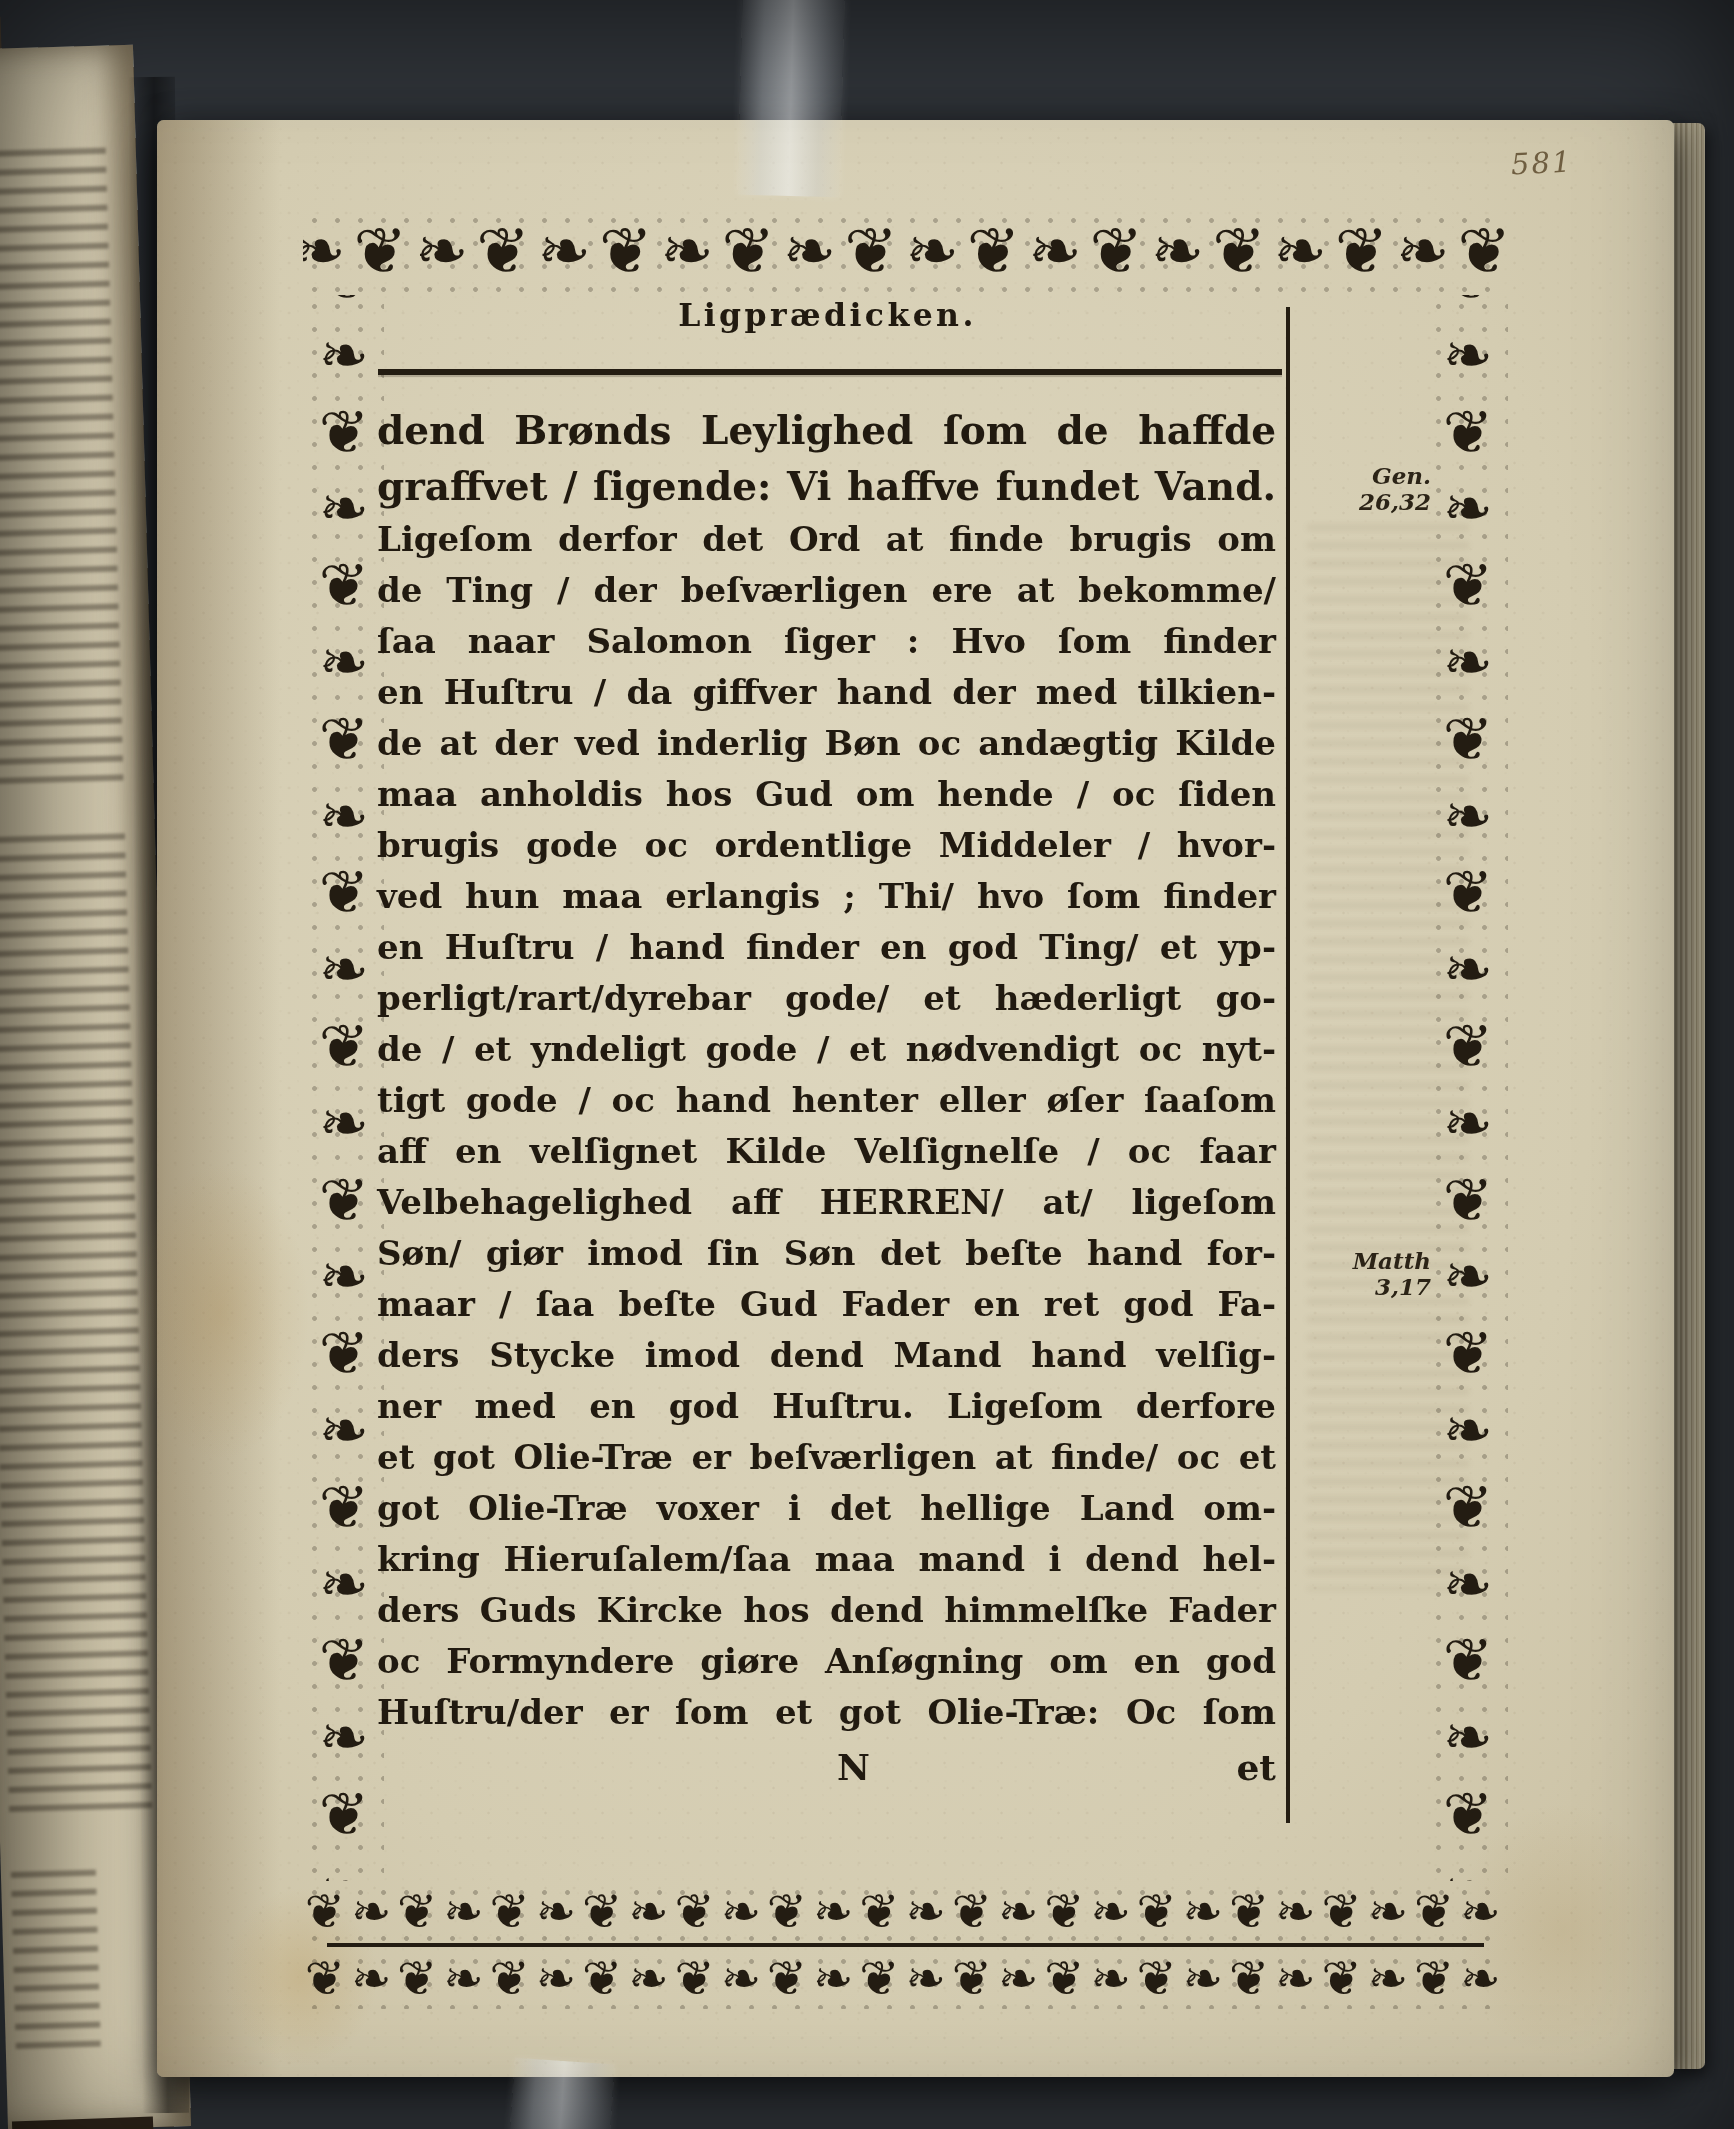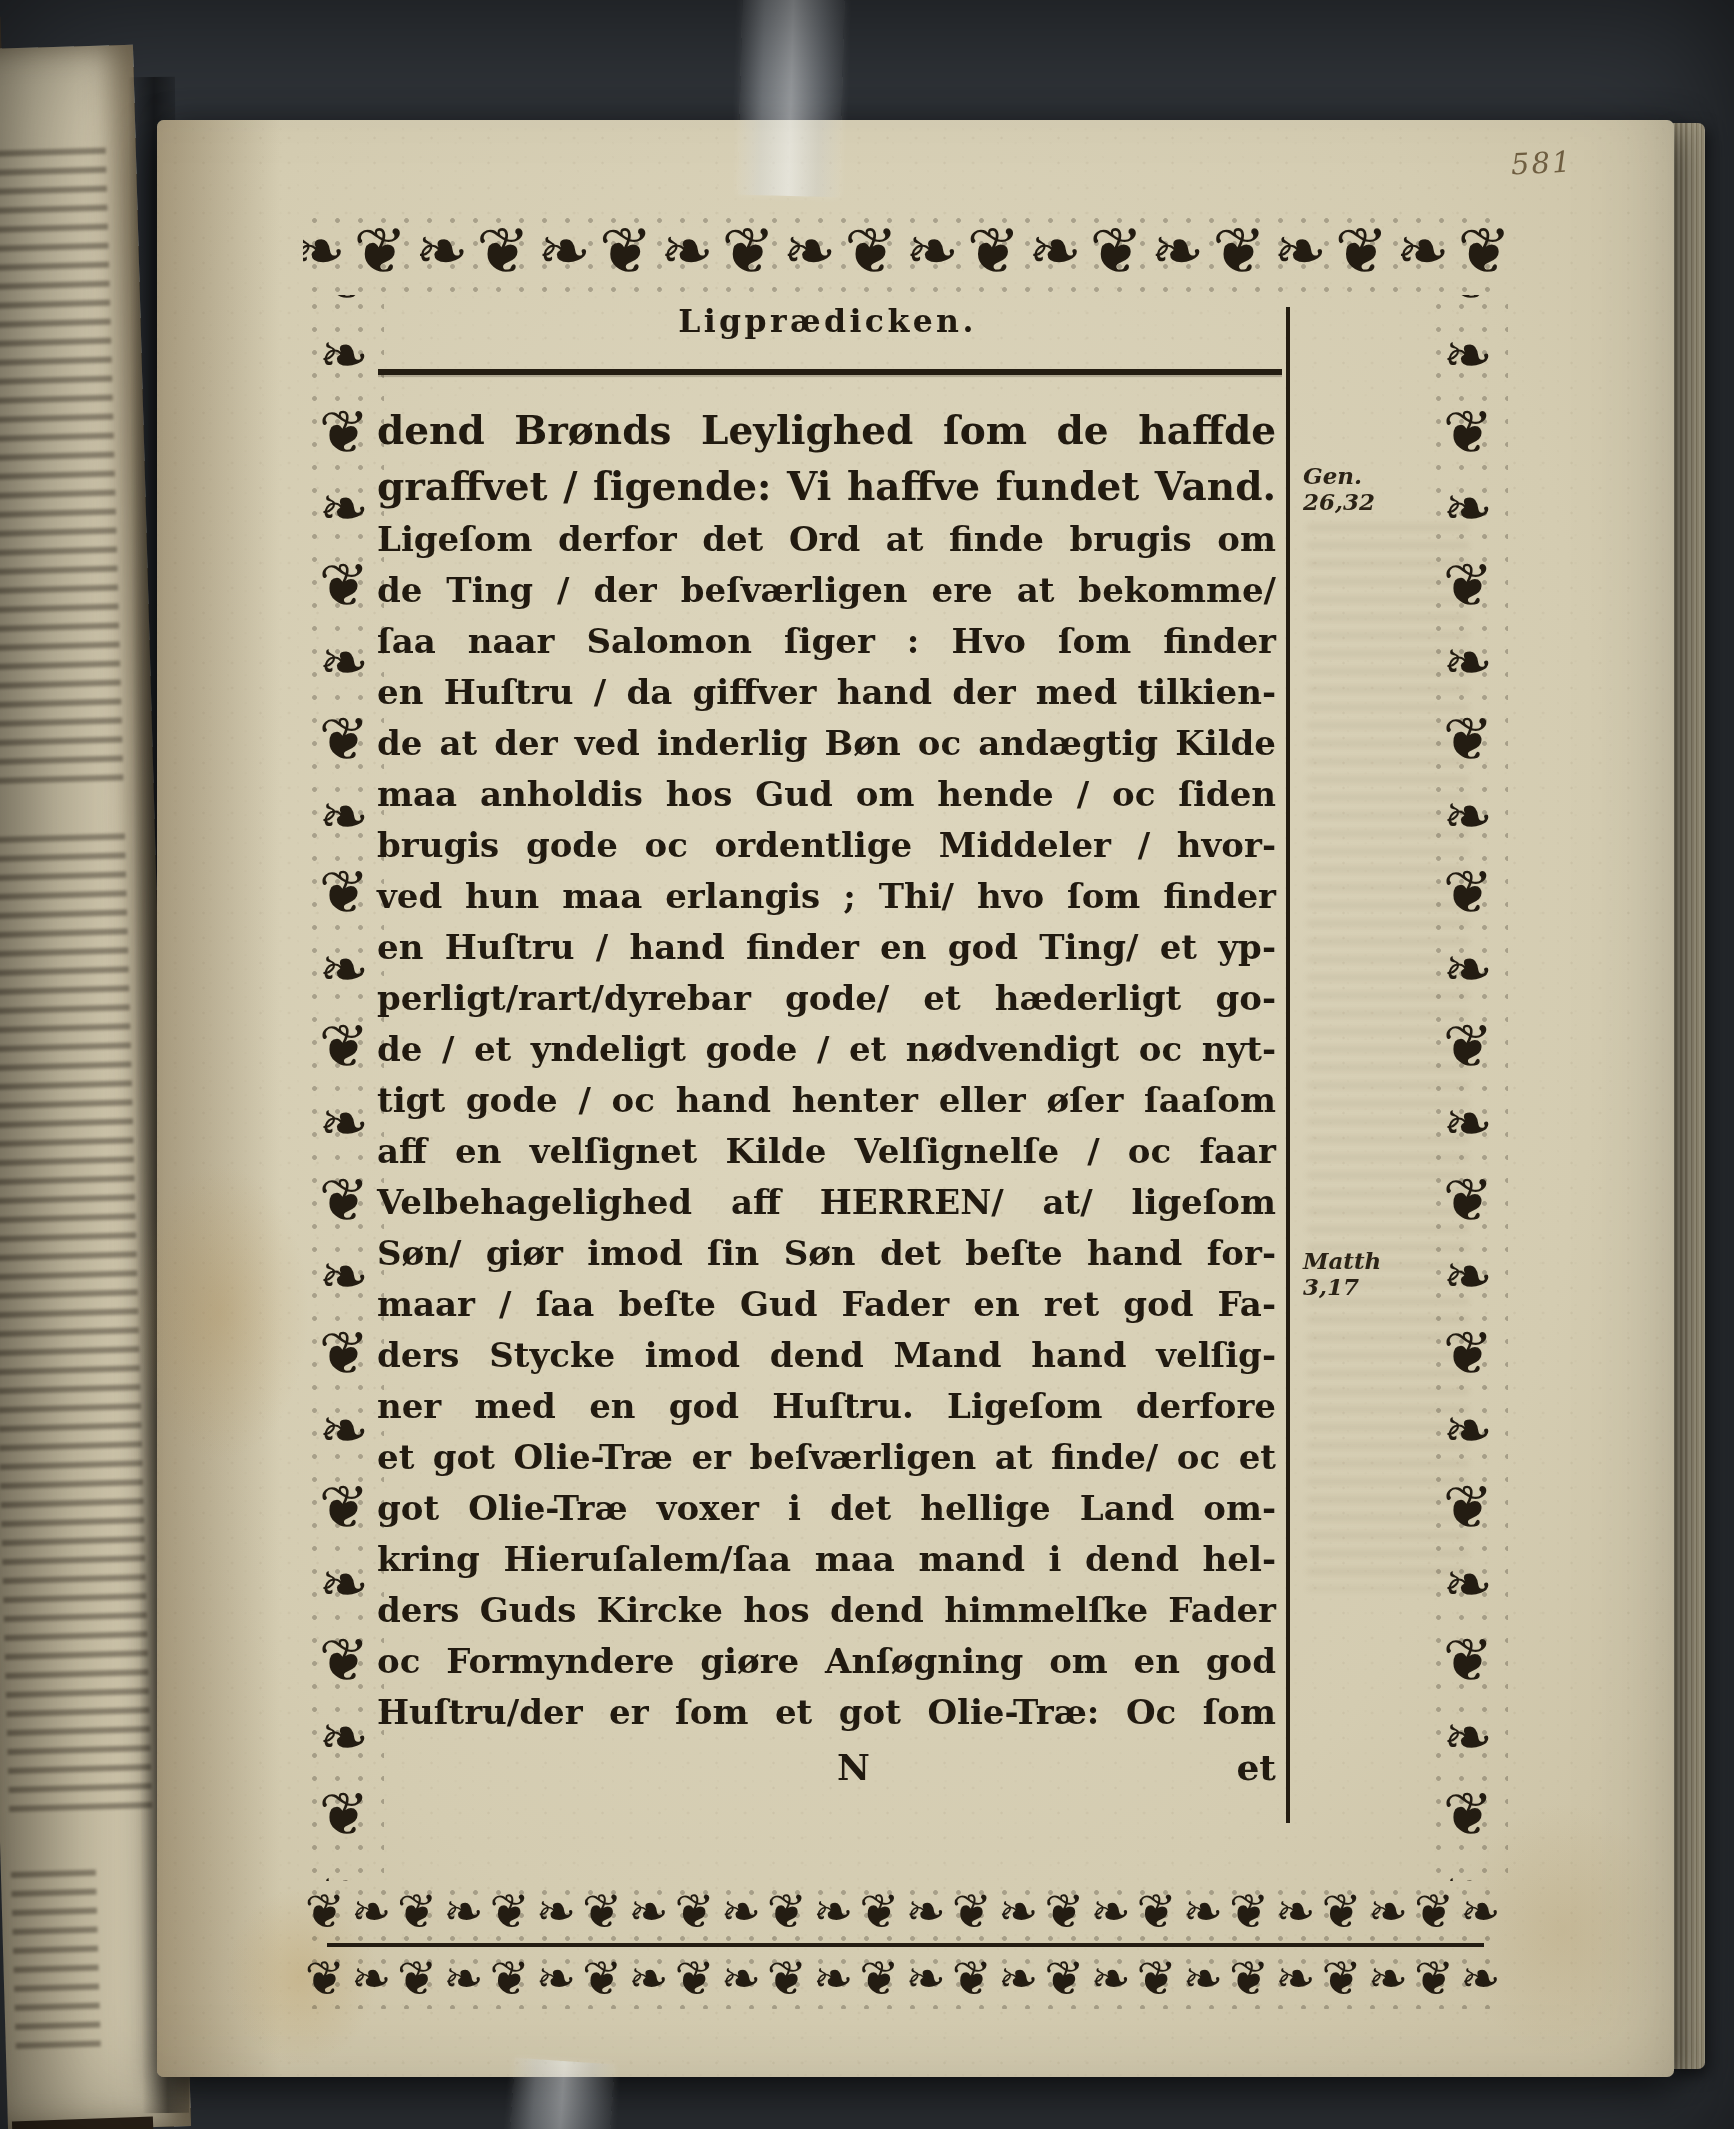--- a/index.html
+++ b/index.html
@@ -59,36 +59,36 @@
        background-size:23px 23px;}
   .orn .fill{white-space:nowrap;}
   .orn-top{left:146px;top:89px;width:1205px;height:85px;font-size:64px;letter-spacing:7.7px;line-height:85px;}
   .orn-bottom{left:146px;top:1761px;width:1205px;height:128px;flex-direction:column;justify-content:space-evenly;
        font-size:48px;letter-spacing:6px;line-height:51px;}
   .orn-bottom .rule{width:96%;height:4.3px;background:#231c12;}
   .orn-left{left:146px;top:175px;width:81px;height:1586px;font-size:60px;letter-spacing:6.8px;
        writing-mode:vertical-rl;line-height:81px;}
   .orn-right{left:1270px;top:175px;width:81px;height:1586px;font-size:60px;letter-spacing:6.8px;
        writing-mode:vertical-rl;line-height:81px;}
-  .header-title{position:absolute;left:221px;top:182px;width:899px;text-align:center;
+  .header-title{position:absolute;left:221px;top:176px;width:899px;text-align:center;
        font-weight:700;font-size:31.5px;letter-spacing:3.4px;color:#211a10;}
   .header-rule{position:absolute;left:221px;top:249px;width:904px;height:5.5px;background:#241d12;
        box-shadow:0 2.1px 0 rgba(36,29,18,.22);}
   .col-rule{position:absolute;left:1129px;top:187px;width:3.8px;height:1516px;background:#241d12;}
 
   .text-col{position:absolute;left:220px;top:282px;width:899px;color:#211a10;font-weight:700;}
   .line{font-size:34px;line-height:51px;text-align:justify;text-align-last:justify;}
   .line.intro{font-size:39px;line-height:56px;}
   .line.intro-last{}
   .sig-row{position:relative;margin-top:4.3px;font-size:36px;line-height:51px;font-weight:700;height:51px;}
   .sig-n{position:absolute;left:53%;transform:translateX(-50%);}
   .sig-catch{position:absolute;right:0;}
 
   .margin-note{position:absolute;left:1146px;width:128px;font-style:italic;font-weight:600;
-       font-size:23px;line-height:26.4px;color:#2b2316;}
+       font-size:23px;line-height:26.4px;color:#2b2316;text-align:right;}
   .note-1{top:343px;}
   .note-2{top:1128px;}
 
   .pageno{position:absolute;left:1354px;top:26.4px;font-style:italic;font-weight:400;font-size:29px;
        color:#6f5e41;transform:rotate(-3deg);letter-spacing:2.1px;}
 
   
   .strap{position:absolute;z-index:25;
        background:linear-gradient(to right,rgba(235,238,240,.08),rgba(215,220,224,.40) 22%,
                   rgba(240,243,245,.55) 50%,rgba(205,210,215,.34) 78%,rgba(235,238,240,.08));

